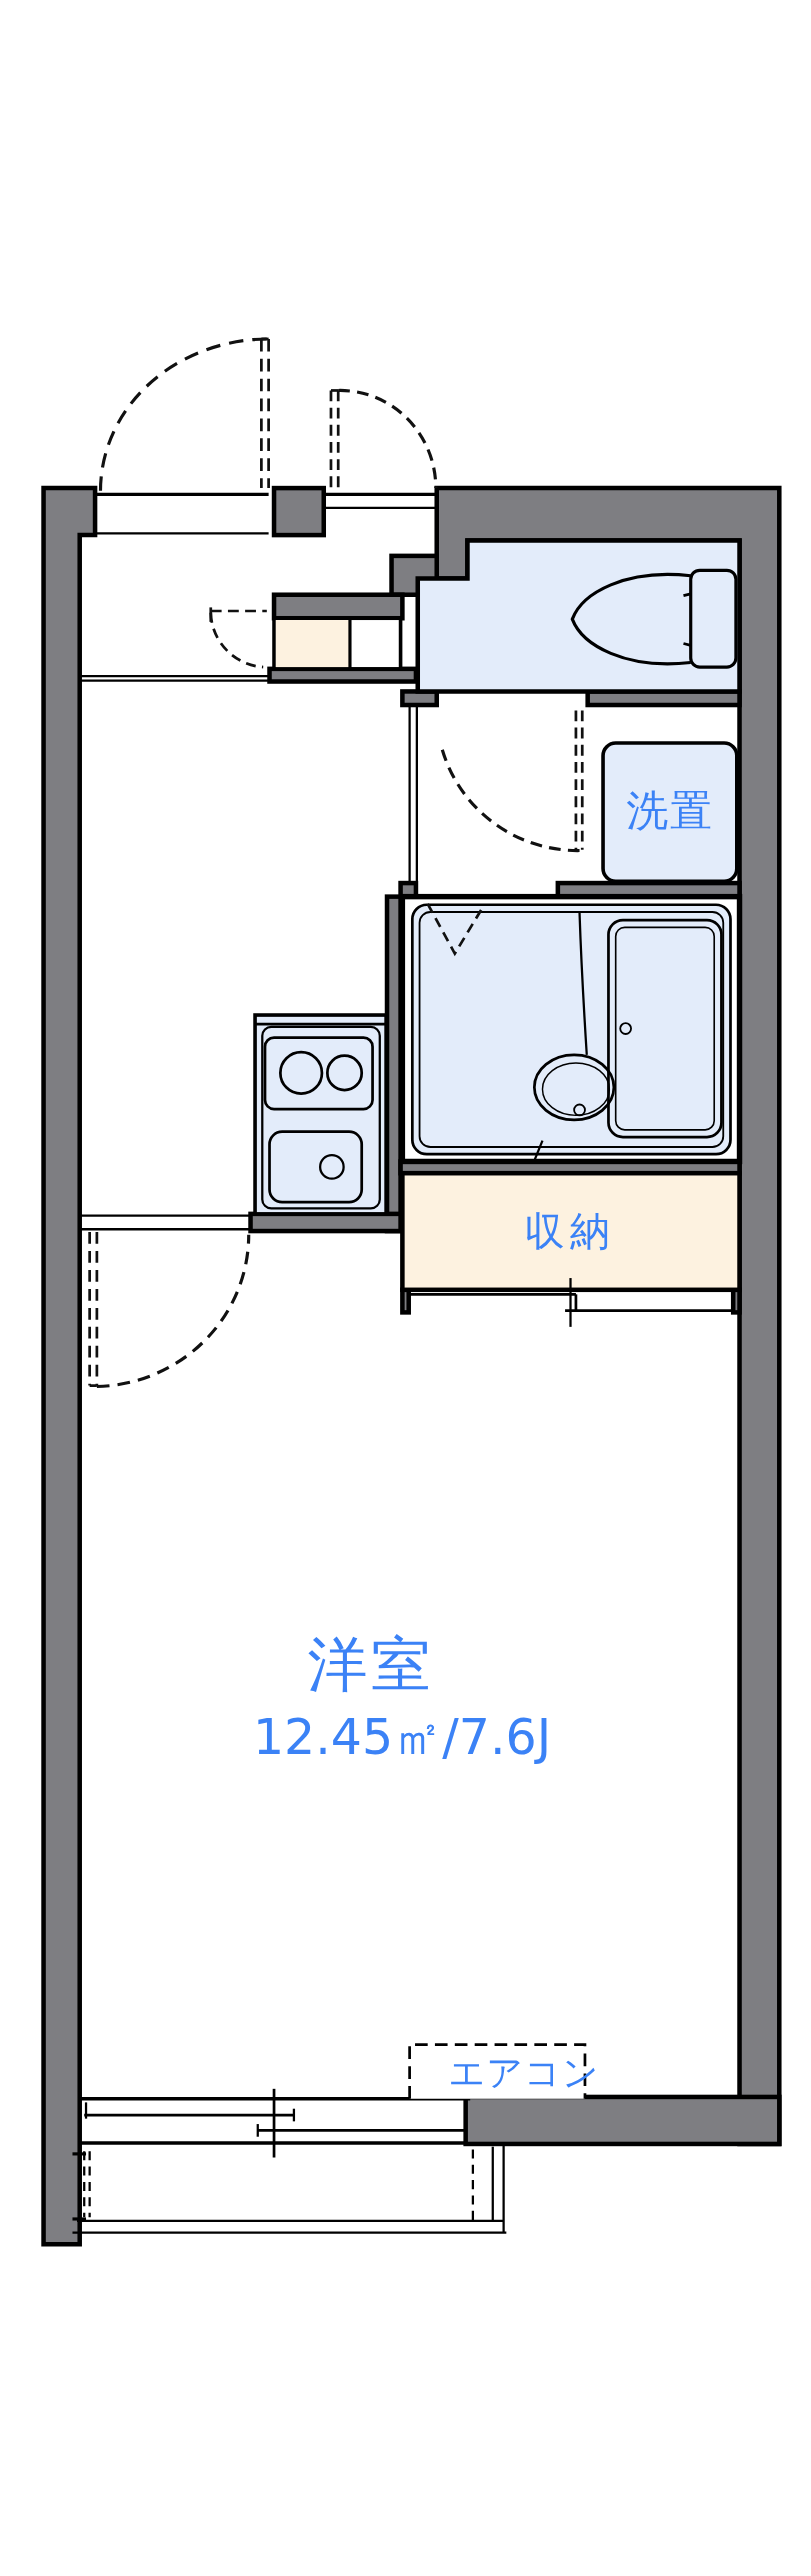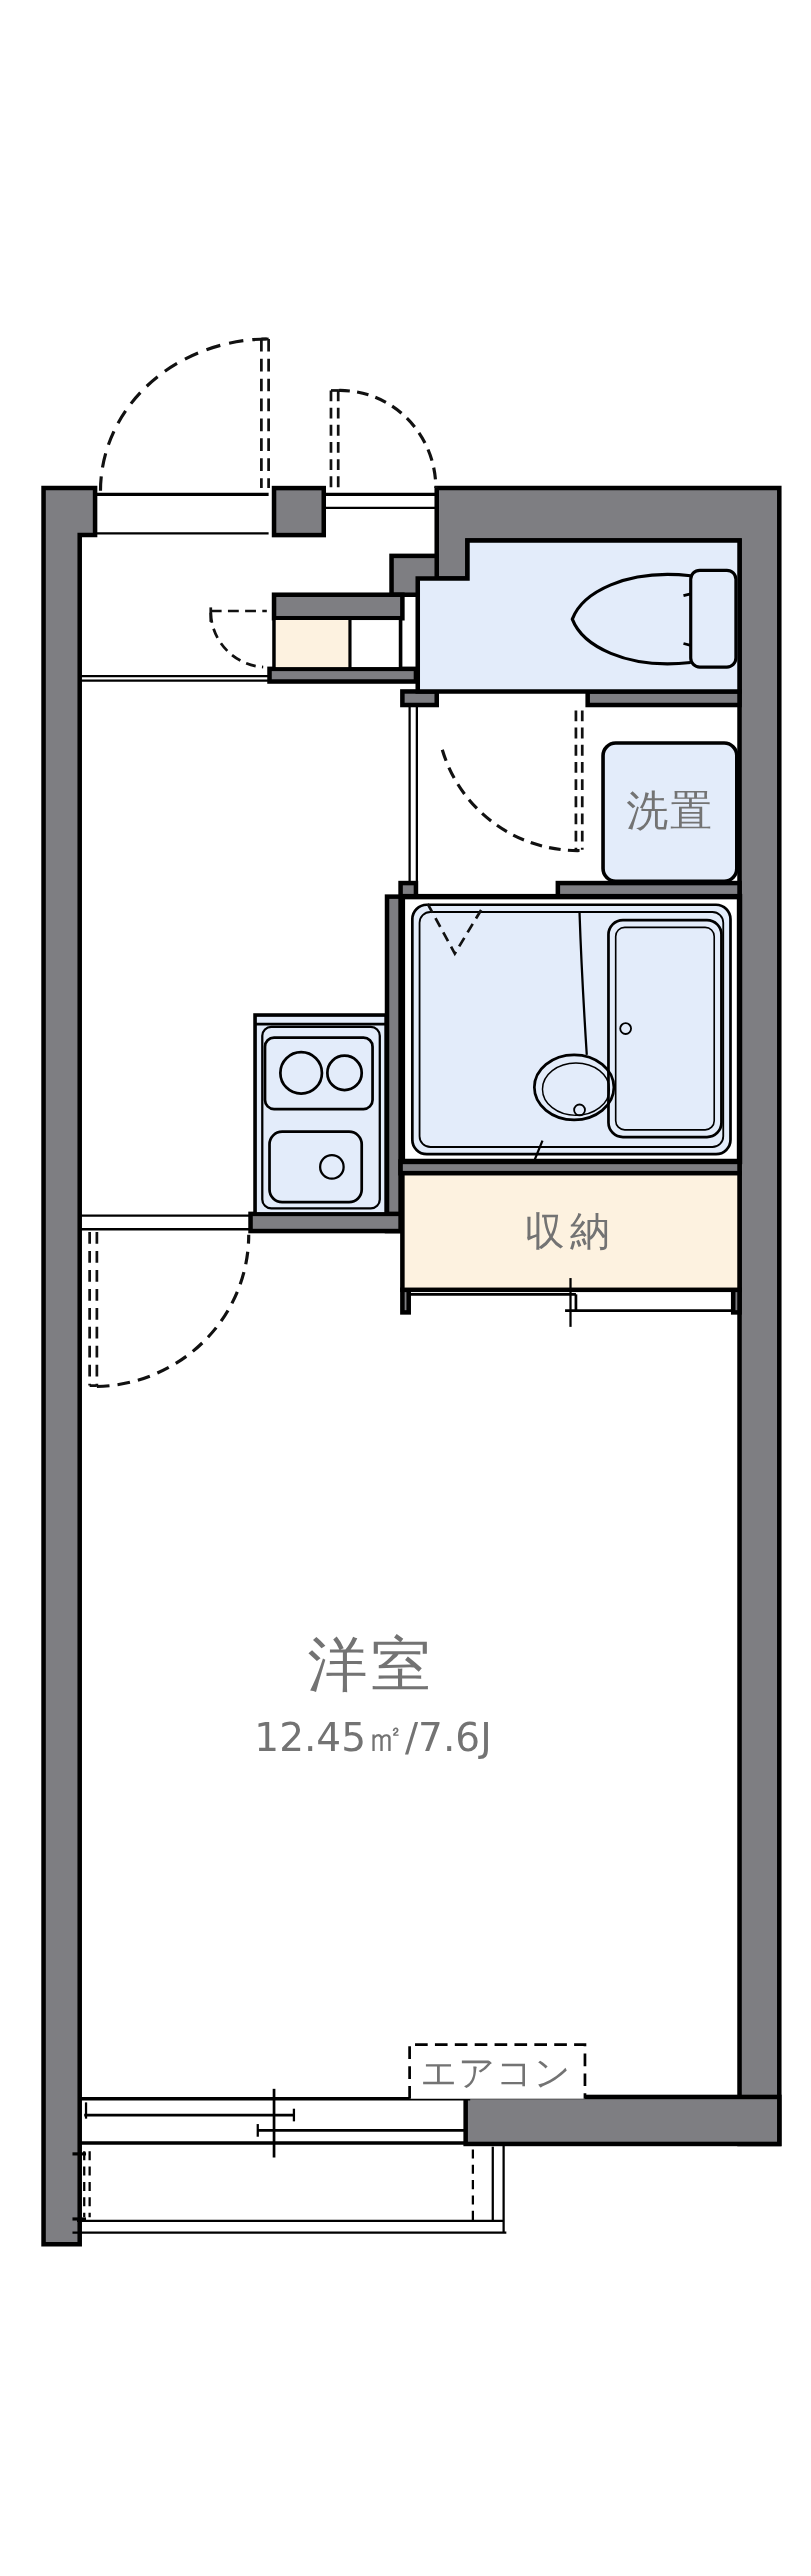--- a/index.html
+++ b/index.html
@@ -1,22 +1,22 @@
 <!DOCTYPE html>
 <html style="font-size:14.5px"><head>
 <meta charset="utf-8">
 <style>
   html,body{margin:0;padding:0;background:#ffffff;}
   #plan{position:relative;width:812px;height:2576px;background:#ffffff;overflow:hidden;
         font-family:"DejaVu Sans","Liberation Sans",sans-serif;}
   #plan svg{position:absolute;left:0;top:0;}
-  .lbl{position:absolute;transform:translate(-50%,-50%);color:#737373;white-space:nowrap;
+  .lbl{position:absolute;transform:translate(-50%,-50%);color:#3b82f6;white-space:nowrap;
        text-align:center;line-height:1;}
   .lbl-room{font-size:60px;letter-spacing:3.6px;}
-  .lbl-area{font-size:39px;letter-spacing:0px;}
+  .lbl-area{font-size:49px;letter-spacing:0px;margin-left:29px;}
   .lbl-storage{font-size:40px;letter-spacing:5.4px;}
   .lbl-laundry{font-size:42px;letter-spacing:1.8px;}
   .lbl-aircon{font-size:36px;letter-spacing:0.9px;}
 </style>
 </head>
 <body>
 
 <div id="plan">
   <svg width="812" height="2576" viewBox="0 0 898 2850">
 
@@ -194,15 +194,15 @@
         <line x1="99" y1="1533" x2="107" y2="1533" stroke-width="3"></line>
         <path d="M107,1534 A172,168 0 0 0 275,1366" stroke-width="3.5" stroke-dasharray="14 9"></path>
       </g>
     </g>
   </svg>
 
   <div class="lbl lbl-room" style="left:371px;top:1664px;">洋室</div>
   <div class="lbl lbl-area" style="left:373px;top:1737px;">12.45㎡/7.6J</div>
   <div class="lbl lbl-storage" style="left:570px;top:1231px;">収納</div>
   <div class="lbl lbl-laundry" style="left:670px;top:811px;">洗置</div>
-  <div class="lbl lbl-aircon" style="left:496px;top:2073px;">エアコン</div>
+  <div class="lbl lbl-aircon" style="left:524px;top:2073px;">エアコン</div>
 </div>
 
 
 </body></html>

